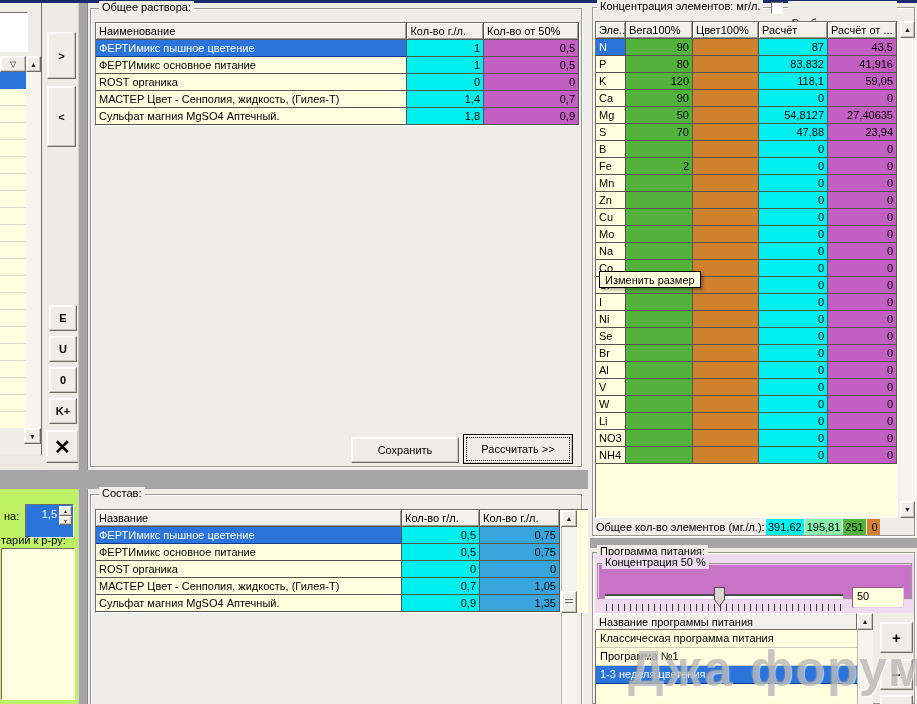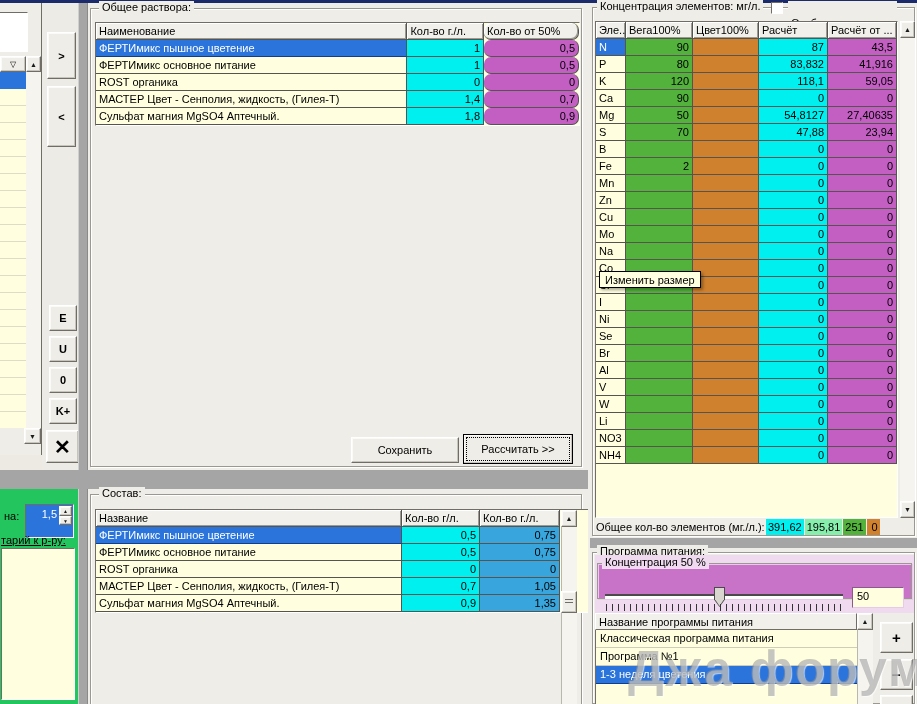--- a/index.html
+++ b/index.html
@@ -20,21 +20,21 @@
   .tbl{background:#FFFFDF;border:1px solid;border-color:#6F6D66 #FFFFFF #FFFFFF #6F6D66;}
   .c-cyan{background:#00F0F0;}
   .c-mag{background:#C35FC3;}
   .c-green{background:#53B23C;}
   .c-orange{background:#D0812E;}
   .c-blue{background:#38A6DC;}
   .c-yel{background:#FFFFDF;}
   
   .t1 .c-name{width:322px;}
   .t1 .c-qty{width:79px;}
-  .t1 .c-half{width:98px;border-radius:7px;}
+  .t1 .c-half{width:98px;}
   .t1 .row.selected .c-name{background:#2B74DC;color:#fff;border-bottom-color:#123C8C;}
   
   .t2 .c-name{width:306px;}
   .t2 .c-qty{width:78px;}
   .t2 .c-qty2{width:80px;}
   .t2 .row.selected .c-name{background:#2B74DC;color:#fff;border-bottom-color:#123C8C;}
   
   .t3 .c-el{width:30px;background:#FFFFDF;}
   .t3 .c-vega{width:67px;}
   .t3 .c-cvet{width:66px;}
@@ -121,28 +121,28 @@
           </div>
       </div>
     </div>
 
     <div class="abs raised btn" style="left:372px;top:425px;width:110px;height:30px;border:1px solid #000;outline:1px dotted #000;outline-offset:-4px;">Рассчитать &gt;&gt;</div>
     <div class="abs raised btn" style="left:260px;top:428px;width:108px;height:26px;">Сохранить</div>
   </div>
 
   <div class="abs" style="left:0;top:470px;width:588px;height:19px;background:#A5A5A5;"></div>
 
-  <div class="abs" style="left:0;top:489px;width:78px;height:215px;background:#22c55e;">
+  <div class="abs" style="left:0;top:489px;width:78px;height:215px;background:#bef264;">
     <div class="abs" style="left:4px;top:21px;">на:</div>
     <div class="abs sunken" style="left:25px;top:15px;width:49px;height:34px;background:#2B74DC;">
       <div class="abs" style="right:16px;top:3px;color:#fff;">1,5</div>
       <div class="abs raised btn sbtn" style="right:1px;top:1px;width:13px;height:10px;font-size:5px;">▲</div>
       <div class="abs raised btn sbtn" style="right:1px;top:11px;width:13px;height:9px;font-size:5px;">▼</div>
     </div>
-    <div class="abs" style="left:1px;top:45px;white-space:nowrap;text-decoration:underline;">тарий к р-ру:</div>
+    <div class="abs" style="left:1px;top:45px;white-space:nowrap;">тарий к р-ру:</div>
     <div class="abs sunken" style="left:1px;top:59px;width:74px;height:152px;background:#FFFFDF;"></div>
   </div>
 
   <div class="abs" style="left:88px;top:489px;width:500px;height:215px;background:#EFEDE7;"></div>
   <div class="abs group" style="left:90px;top:494px;width:492px;height:212px;">
     <div class="grouplabel">Состав:</div>
 
     <div class="abs tbl t2" style="left:4px;top:14px;width:522px;">
       <div class="row">
         <div class="cell hcell c-name">Название</div>

